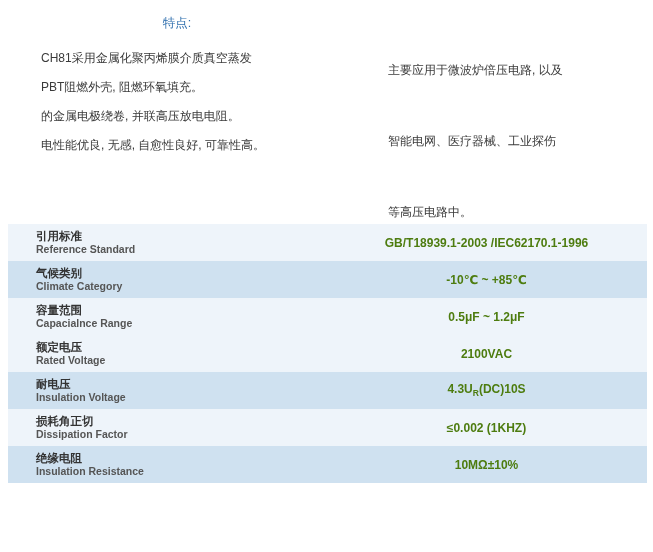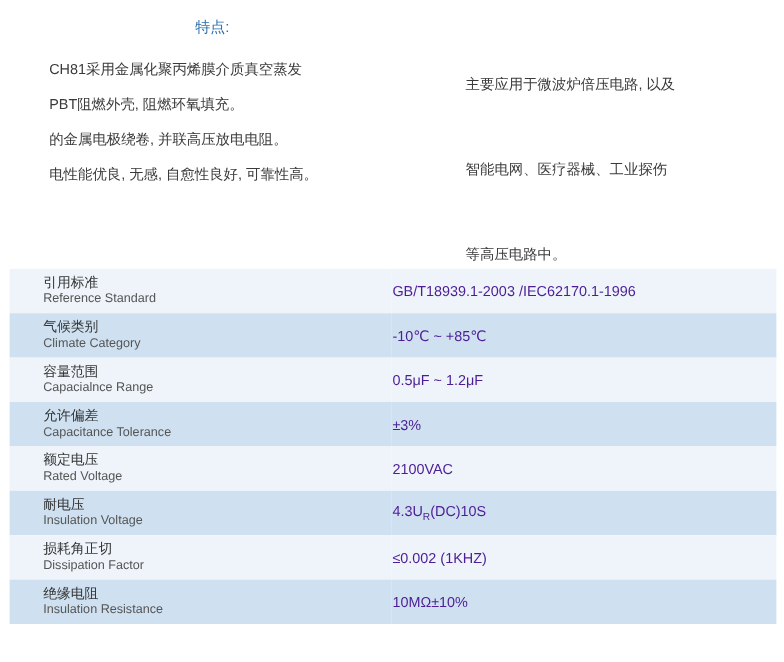--- a/index.html
+++ b/index.html
@@ -46,37 +46,38 @@
 
   
   .spec-table {
     position: absolute;
     left: 8px;
     top: 224px;
     width: 637px;
     border-collapse: collapse;
     table-layout: fixed;
   }
-  .spec-table tr { height: 37px; }
+  .spec-table tr { height: 37px; font-weight: bold; }
   .spec-table td {
     vertical-align: middle;
     border: none;
   }
   .row-a td { background: #eef4fa; }
   .row-b td { background: #cfe1f0; }
 
   td.label-cell {
     width: 318px;
     padding-left: 28px;
     box-sizing: border-box;
   }
   td.value-cell {
     width: 319px;
+    text-align: center;
     font-size: 12px;
-    color: #4c1d95;
+    color: #4d7c0f;
   }
   .label-cn {
     display: block;
     font-size: 11.5px;
     color: #333333;
     line-height: 14px;
   }
   .label-en {
     display: block;
     font-size: 10.5px;
@@ -119,27 +120,20 @@
       </td>
       <td class="value-cell">-10℃ ~ +85℃</td>
     </tr>
     <tr class="row-a">
       <td class="label-cell">
         <span class="label-cn">容量范围</span>
         <span class="label-en">Capacialnce Range</span>
       </td>
       <td class="value-cell">0.5μF ~ 1.2μF</td>
     </tr>
-    <tr class="row-b">
-      <td class="label-cell">
-        <span class="label-cn">允许偏差</span>
-        <span class="label-en">Capacitance Tolerance</span>
-      </td>
-      <td class="value-cell">±3%</td>
-    </tr>
     <tr class="row-a">
       <td class="label-cell">
         <span class="label-cn">额定电压</span>
         <span class="label-en">Rated Voltage</span>
       </td>
       <td class="value-cell">2100VAC</td>
     </tr>
     <tr class="row-b">
       <td class="label-cell">
         <span class="label-cn">耐电压</span>

